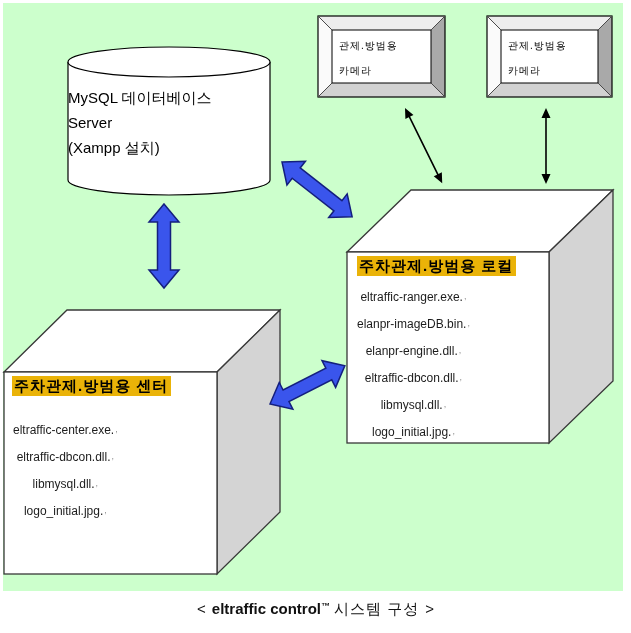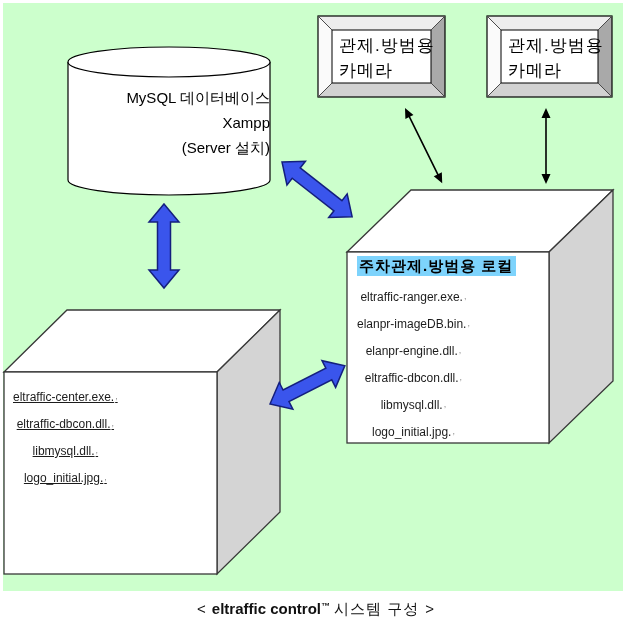--- a/index.html
+++ b/index.html
@@ -19,48 +19,48 @@
     background: #ccffcc;
   }
   svg.shapes {
     position: absolute;
     left: 0; top: 0;
   }
   .txt { position: absolute; white-space: nowrap; }
 
   .db-text {
     left: 68px; top: 85px; width: 202px;
-    text-align: right;
+    text-align: left;
     font-size: 15px;
     line-height: 25px;
   }
   .camera-text {
     top: 33px; width: 92px;
-    font-size: 17px;
+    font-size: 10px;
     line-height: 25px;
     letter-spacing: 1px;
   }
   .camera-text.c1 { left: 339px; }
   .camera-text.c2 { left: 508px; }
 
   .cube-title {
     font-size: 15px;
     font-weight: bold;
     letter-spacing: 1px;
   }
   .cube-title .hl {
-    background: #7dd3fc;
+    background: #eab308;
     padding: 1px 3px 2px 2px;
   }
   .title-center { left: 12px; top: 377px; }
   .title-local  { left: 357px; top: 257px; }
 
   .file-list { font-size: 12px; color: #1c1c1c; }
   .file-list .file-row { height: 27px; line-height: 27px; text-align: center; }
-  .files-center { left: 13px; top: 384px; text-decoration: underline; }
+  .files-center { left: 13px; top: 417px; }
   .files-local  { left: 357px; top: 284px; }
   .pmark {
     color: #8f8f8f;
     font-size: 9px;
     position: relative;
     top: -2px;
     margin-left: 1px;
   }
 
   .caption {
@@ -137,22 +137,22 @@
       <polygon points="0,0 18,-15 18,-6.5 71,-6.5 71,-15 89,0 71,15 71,6.5 18,6.5 18,15" fill="#3a55ec" stroke="#141f7e" stroke-width="1.5"></polygon>
     </g>
 
     <g transform="translate(270,404) rotate(-27)">
       <polygon points="0,0 18,-15 18,-6.5 66,-6.5 66,-15 84,0 66,15 66,6.5 18,6.5 18,15" fill="#3a55ec" stroke="#141f7e" stroke-width="1.5"></polygon>
     </g>
   </svg>
 
   <div class="txt db-text">
     <div>MySQL 데이터베이스</div>
-    <div>Xampp</div>
-    <div>(Server 설치)</div>
+    <div>Server</div>
+    <div>(Xampp 설치)</div>
   </div>
 
   <div class="txt camera-text c1">
     <div>관제.방범용</div>
     <div>카메라</div>
   </div>
 
   <div class="txt camera-text c2">
     <div>관제.방범용</div>
     <div>카메라</div>
@@ -163,20 +163,23 @@
   </div>
   <div class="txt file-list files-local">
     <div class="file-row"><span>eltraffic-ranger.exe.</span><span class="pmark">,</span></div>
     <div class="file-row"><span>elanpr-imageDB.bin.</span><span class="pmark">,</span></div>
     <div class="file-row"><span>elanpr-engine.dll.</span><span class="pmark">,</span></div>
     <div class="file-row"><span>eltraffic-dbcon.dll.</span><span class="pmark">,</span></div>
     <div class="file-row"><span>libmysql.dll.</span><span class="pmark">,</span></div>
     <div class="file-row"><span>logo_initial.jpg.</span><span class="pmark">,</span></div>
   </div>
 
+  <div class="txt cube-title title-center">
+    <span class="hl">주차관제.방범용 센터</span>
+  </div>
   <div class="txt file-list files-center">
     <div class="file-row"><span>eltraffic-center.exe.</span><span class="pmark">,</span></div>
     <div class="file-row"><span>eltraffic-dbcon.dll.</span><span class="pmark">,</span></div>
     <div class="file-row"><span>libmysql.dll.</span><span class="pmark">,</span></div>
     <div class="file-row"><span>logo_initial.jpg.</span><span class="pmark">,</span></div>
   </div>
 
   <div class="txt caption">
     <span class="open">&lt;</span><span class="brand">eltraffic control</span><span class="tm">™</span><span class="klabel">시스템 구성</span><span class="close">&gt;</span>
   </div>

